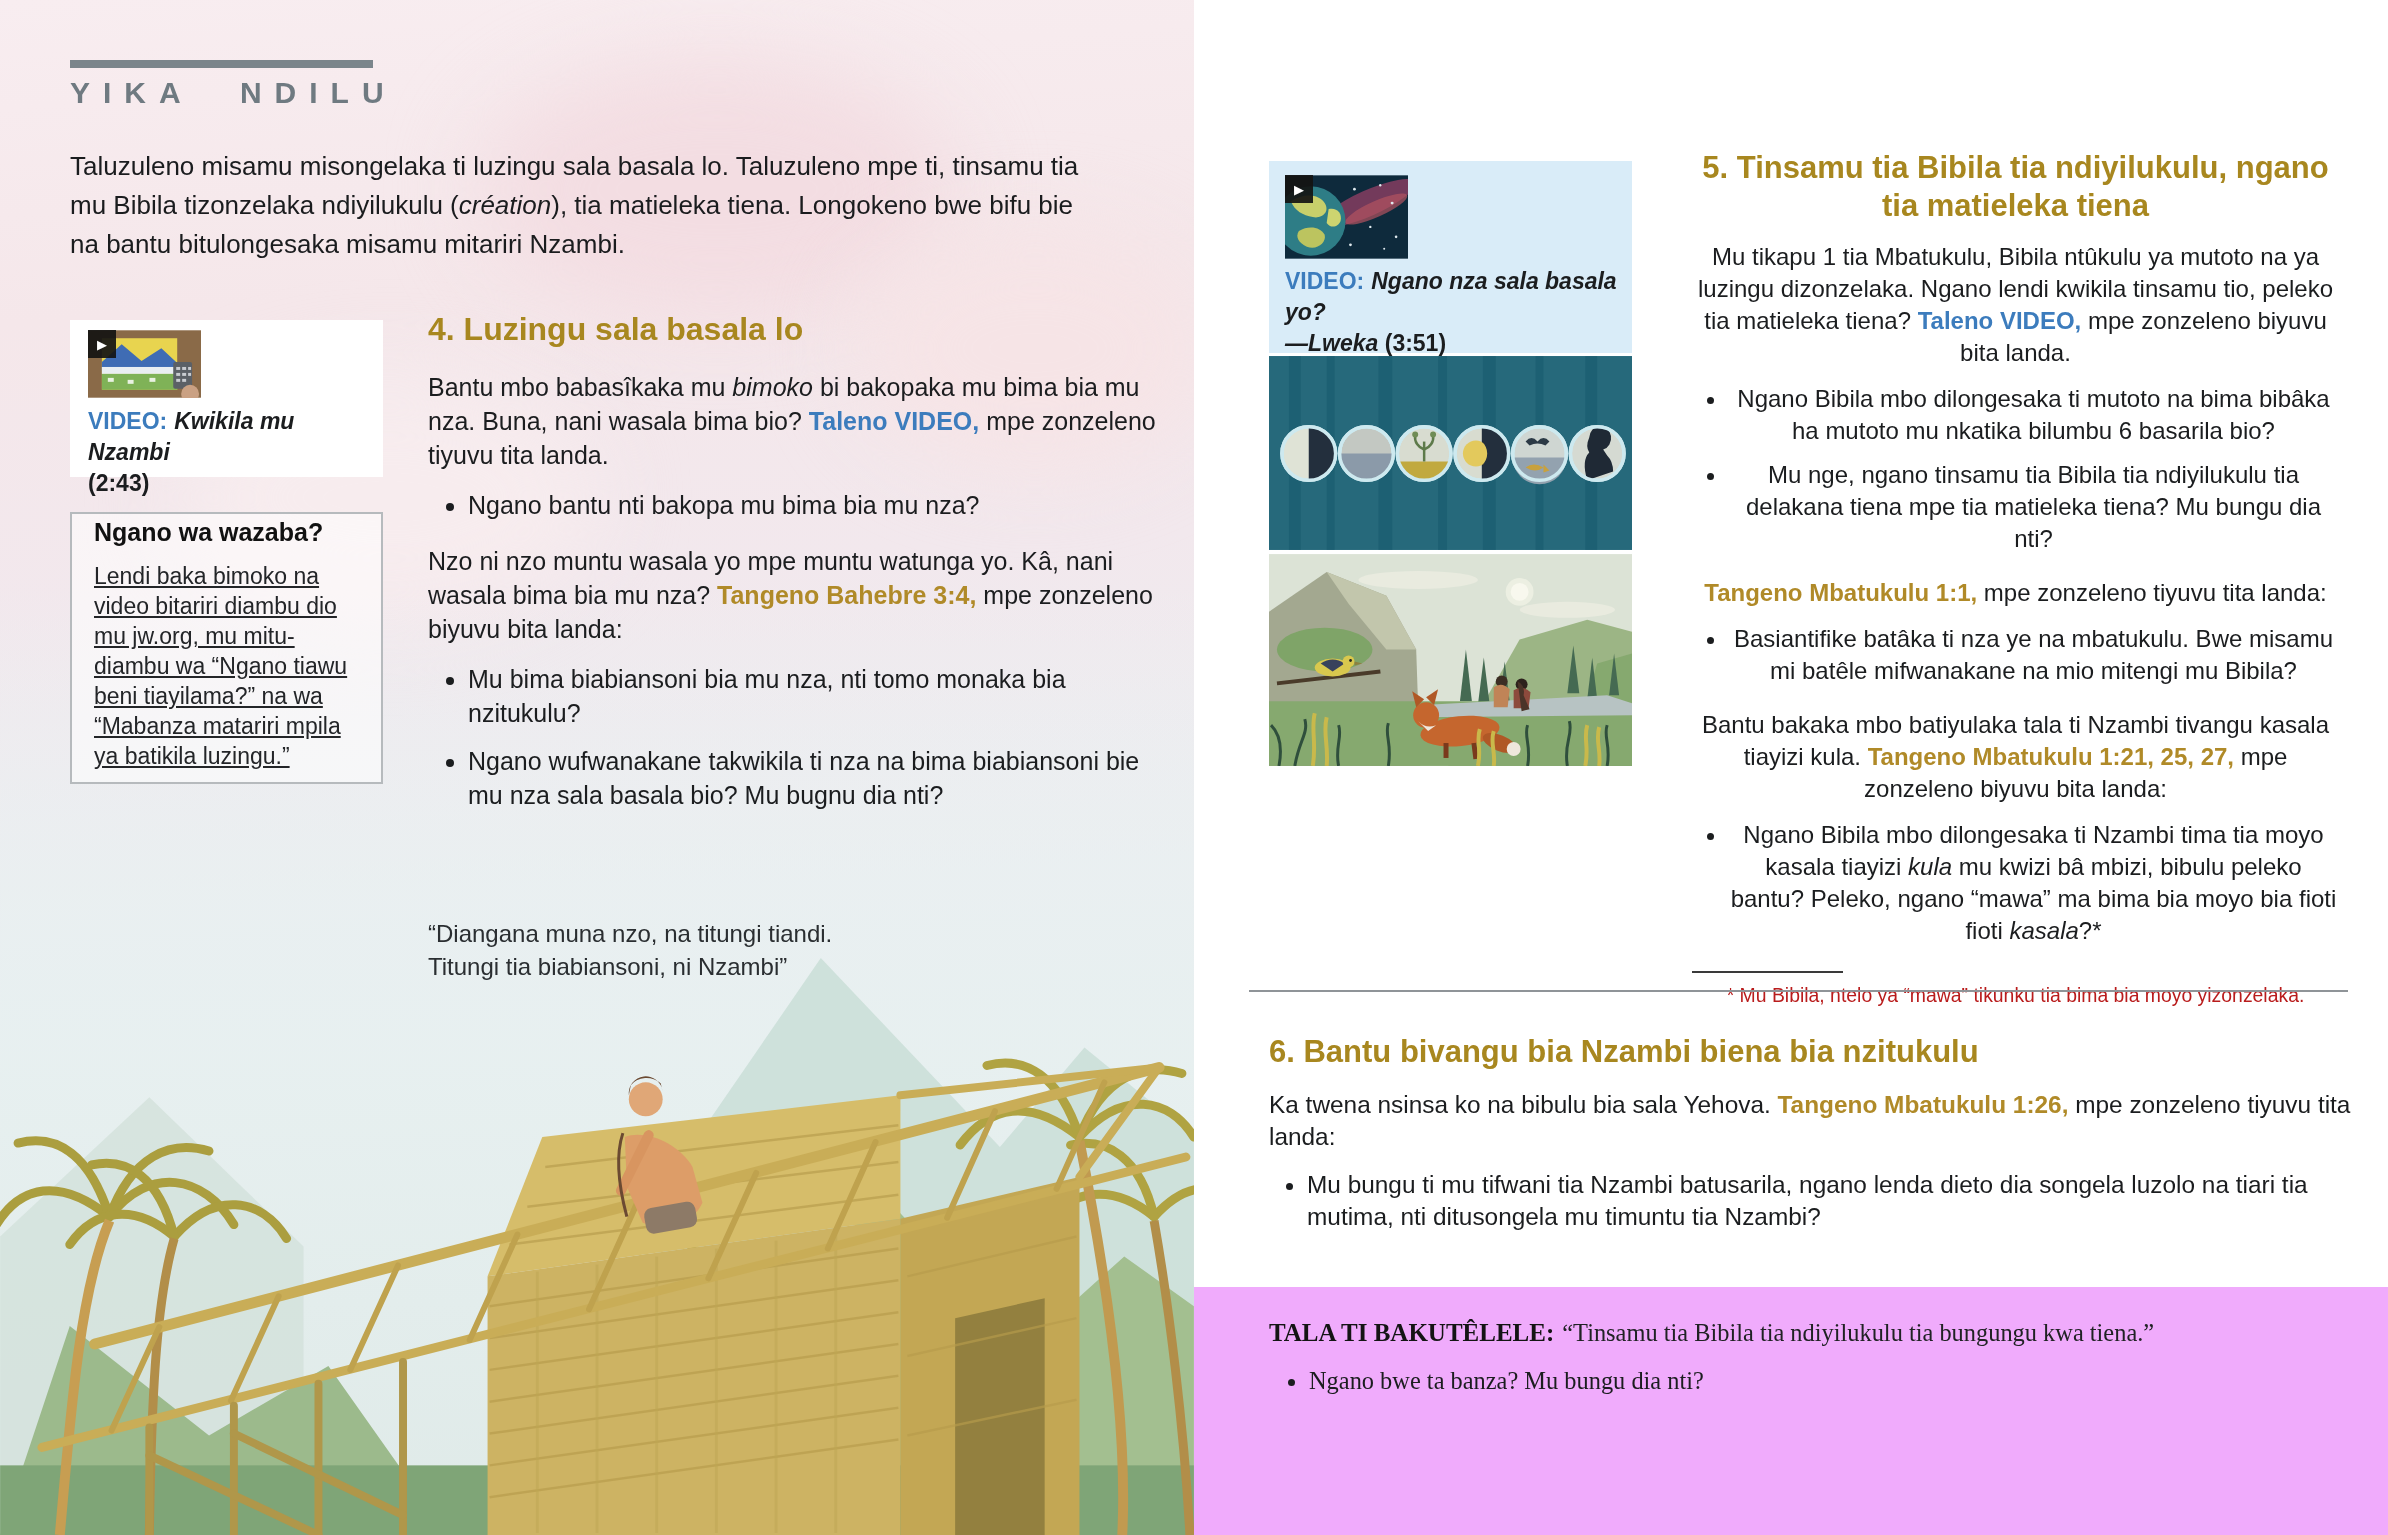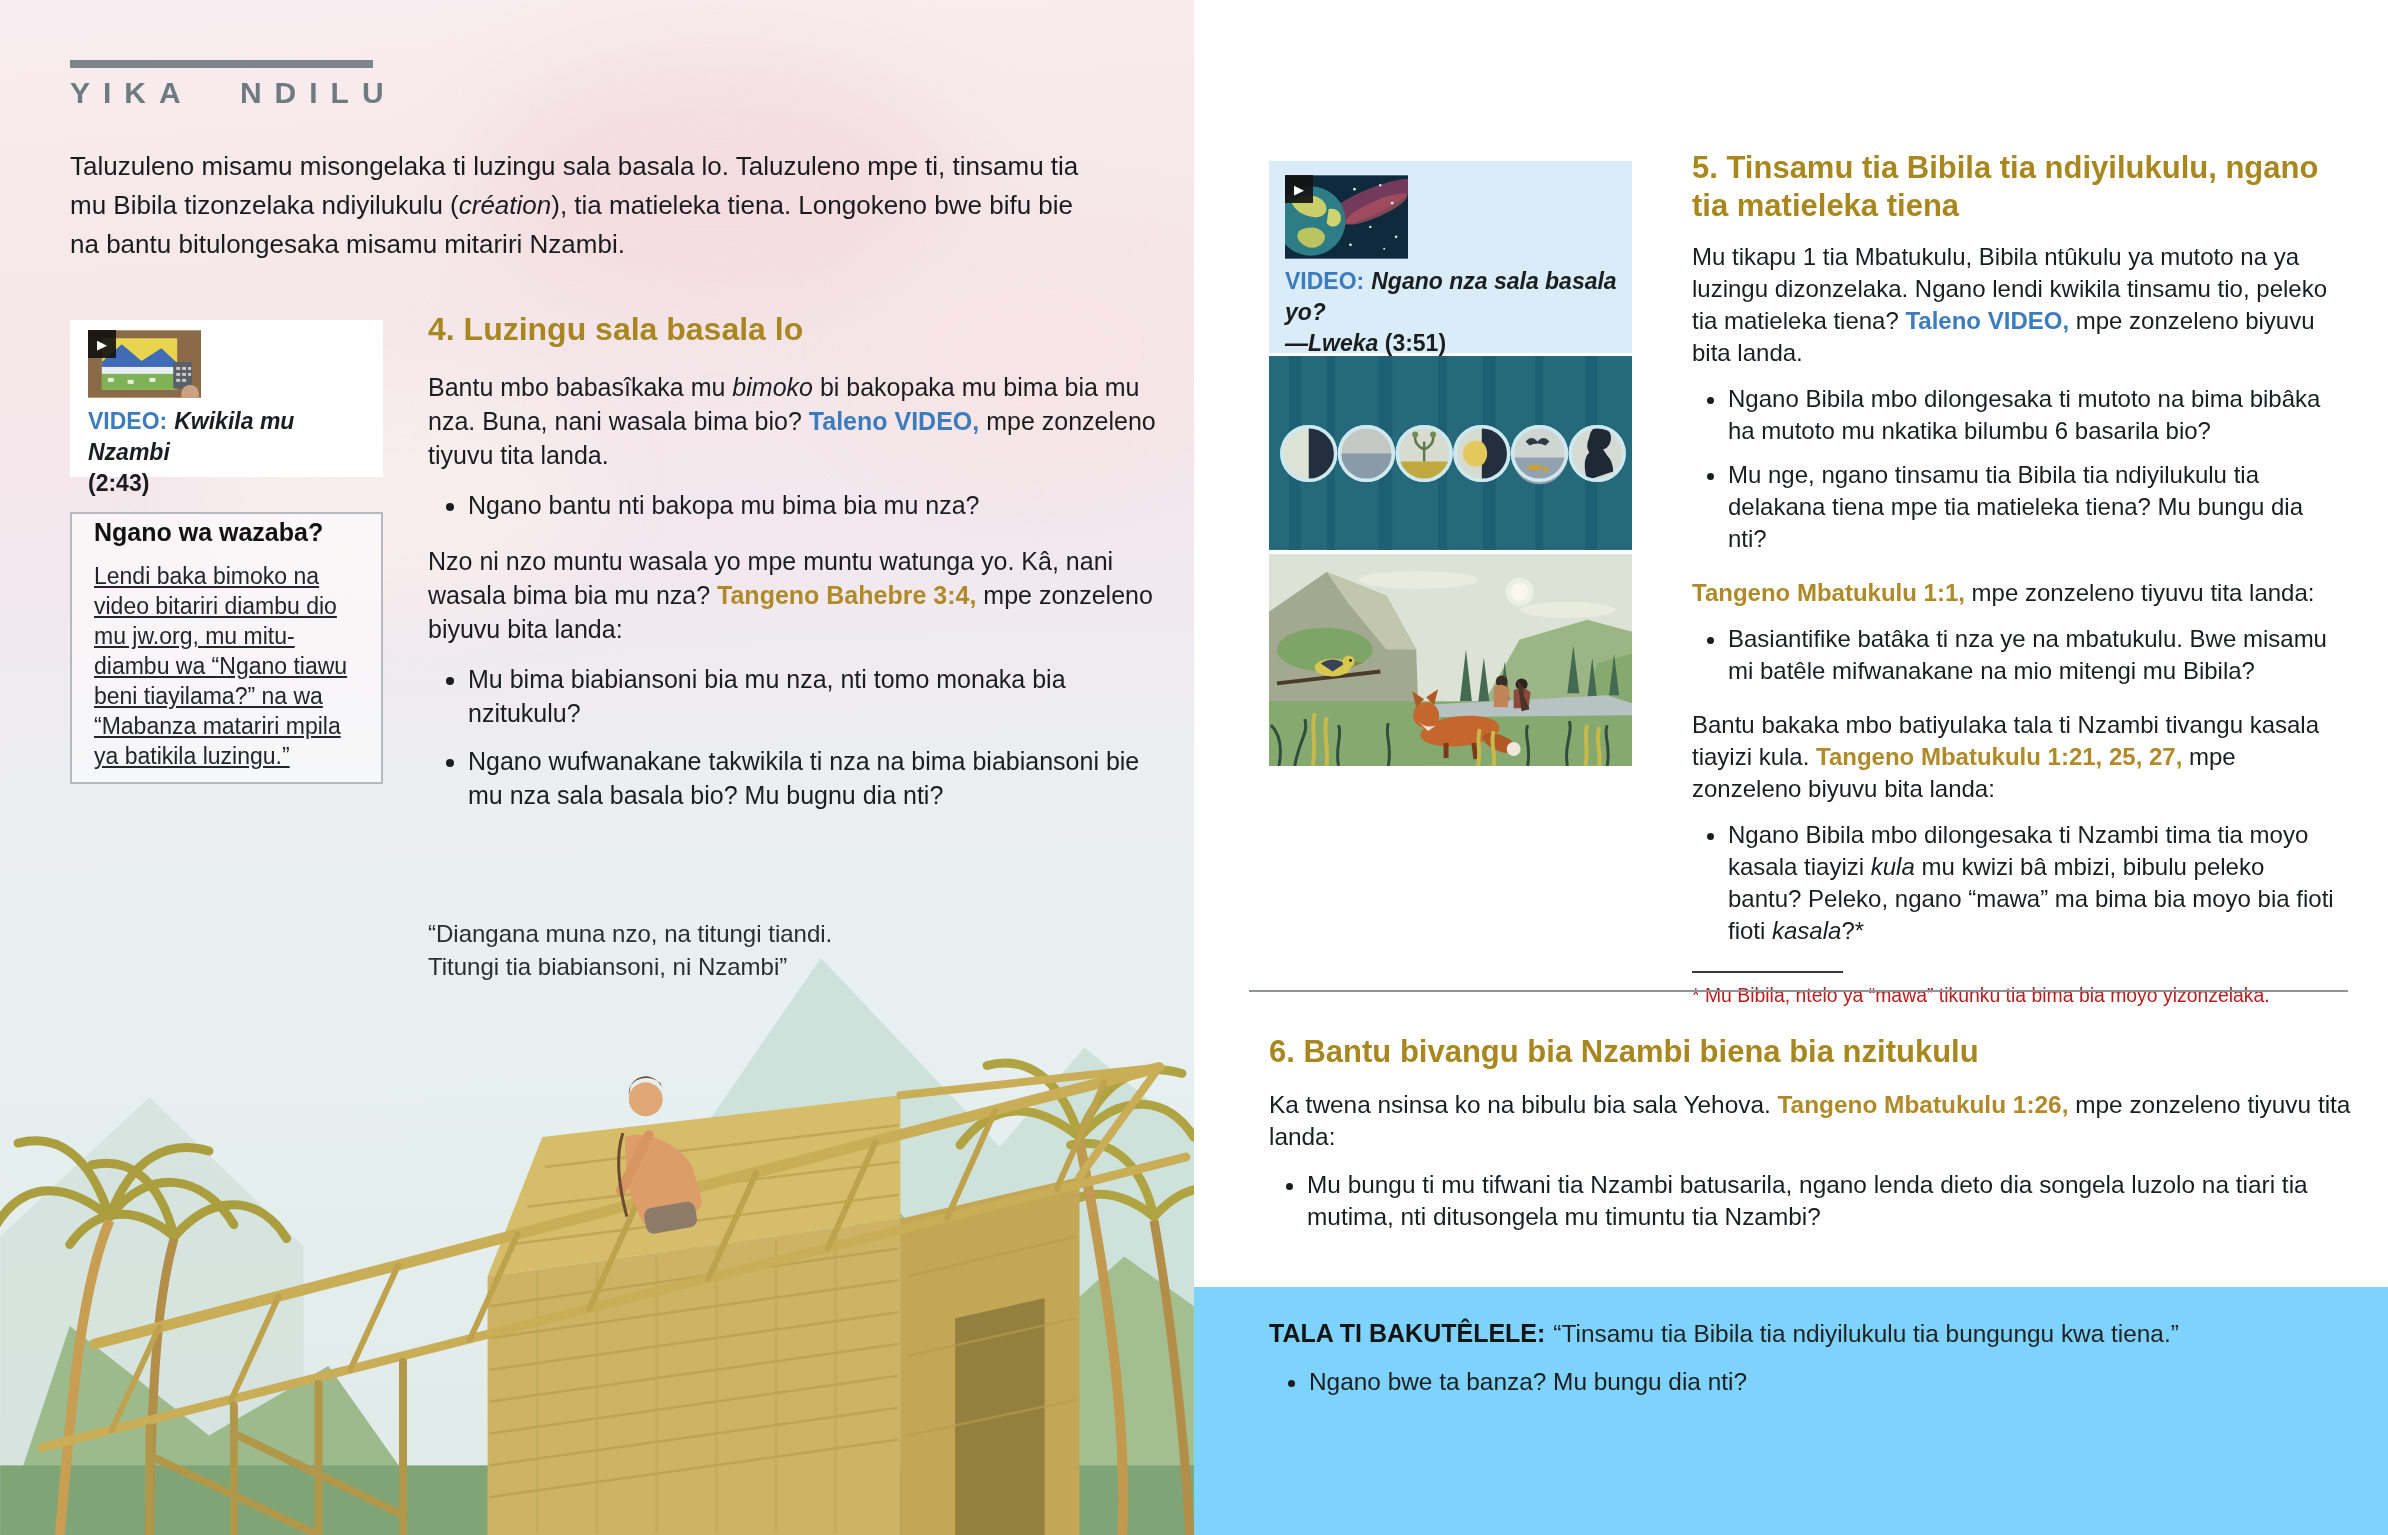--- a/index.html
+++ b/index.html
@@ -60,21 +60,21 @@
   .fdiv{width:151px;border-top:2px solid #3a3a3a;margin-top:24px;}
   .fnote{margin:10px 0 0 0;font-size:19.4px;line-height:25px;color:#b91c1c;}
 
   .divider{left:1249px;top:990px;width:1099px;height:2px;background:#8f9498;}
 
   .s6col{left:1269px;top:1033px;width:1085px;}
   .s6col p.body{margin:18px 0 13px 0;font-size:24.4px;line-height:32px;}
   .s6col ul.blist{margin:16px 0 0 0;padding-left:38px;}
   .s6col ul.blist li{font-size:24.4px;line-height:32px;}
 
-  .review{left:1194px;top:1287px;width:1194px;height:249px;background:#7dd3fc;}
+  .review{left:1194px;top:1287px;width:1194px;height:249px;background:#f0abfc;font-family:Liberation Serif, serif;}
   .review .inner{position:absolute;left:75px;top:32px;width:1095px;}
   .review .rtitle{font-size:25px;font-weight:bold;color:#141414;margin-right:8px;}
   .review .rquote{font-size:24.4px;color:#202224;}
   .review ul.blist{margin:18px 0 0 0;padding-left:40px;}
   .review ul.blist li{font-size:24.4px;line-height:32px;}
 </style>
 </head>
 <body>
 
 <div class="abs" id="page-left">
@@ -391,21 +391,21 @@
     <g stroke="#c9b94b" stroke-width="4" fill="none">
       <path d="M44,213 C48,190 42,176 46,160"></path>
         <path d="M58,213 C60,192 54,180 58,164"></path>
       <path d="M210,213 C214,196 208,188 212,176"></path>
         <path d="M226,213 C228,198 222,190 226,178"></path>
       <path d="M318,213 C322,194 316,186 320,172"></path>
         <path d="M332,213 C334,196 328,188 332,174"></path>
     </g>
   </svg>
 
-  <div class="abs s5col" style="left:498px;top:149px;">
+  <div class="abs s5col" style="left:498px;top:149px;text-align:center;">
     <h2 class="sec">5. Tinsamu tia Bibila tia ndiyilukulu, ngano tia matieleka tiena</h2>
     <p class="body"><span>Mu tikapu 1 tia Mbatukulu, Bibila ntûkulu ya mutoto na ya luzingu dizonzelaka. Ngano lendi kwikila tinsamu tio, peleko tia matieleka tiena? </span><span class="blue">Taleno VIDEO,</span><span> mpe zonzeleno biyuvu bita landa.</span></p>
     <ul class="blist">
       <li>Ngano Bibila mbo dilongesaka ti mutoto na bima bibâka ha mutoto mu nkatika bilumbu 6 basarila bio?</li>
       <li>Mu nge, ngano tinsamu tia Bibila tia ndiyilukulu tia delakana tiena mpe tia matieleka tiena? Mu bungu dia nti?</li>
     </ul>
     <p class="scrip"><span class="gold">Tangeno Mbatukulu 1:1,</span><span> mpe zonzeleno tiyuvu tita landa:</span></p>
     <ul class="blist">
       <li>Basiantifike batâka ti nza ye na mbatukulu. Bwe misamu mi batêle mifwanakane na mio mitengi mu Bibila?</li>
     </ul>

